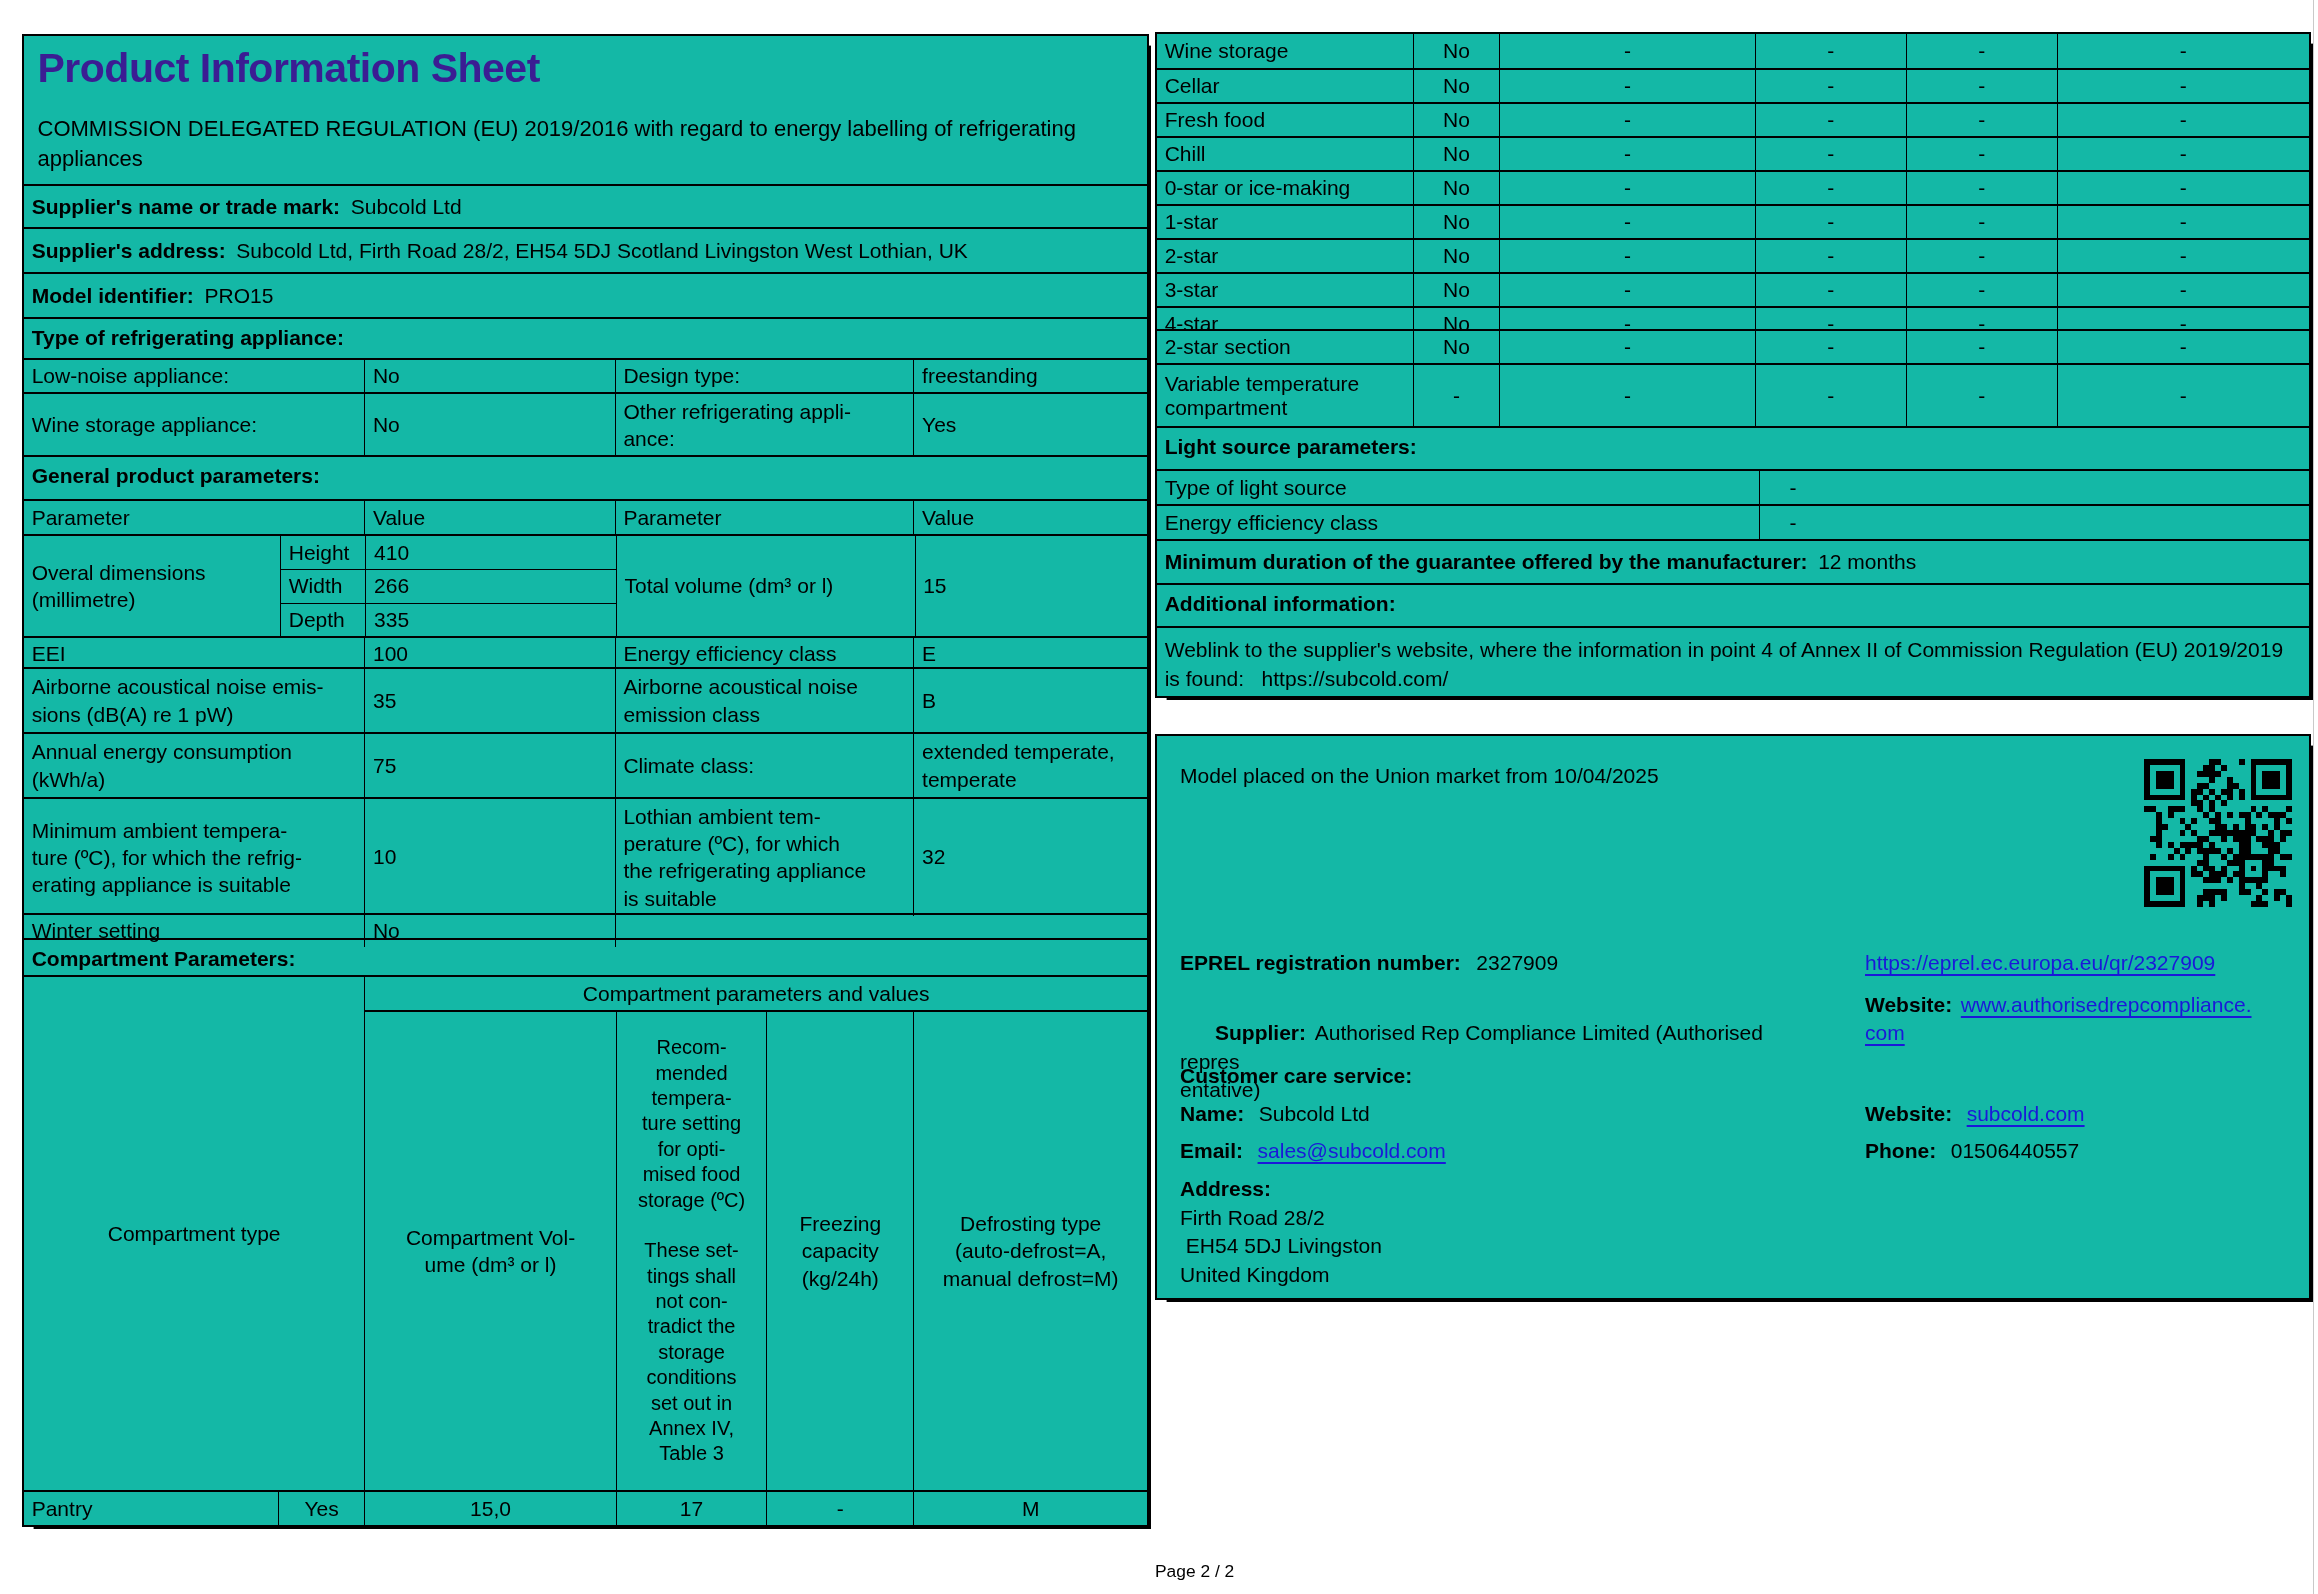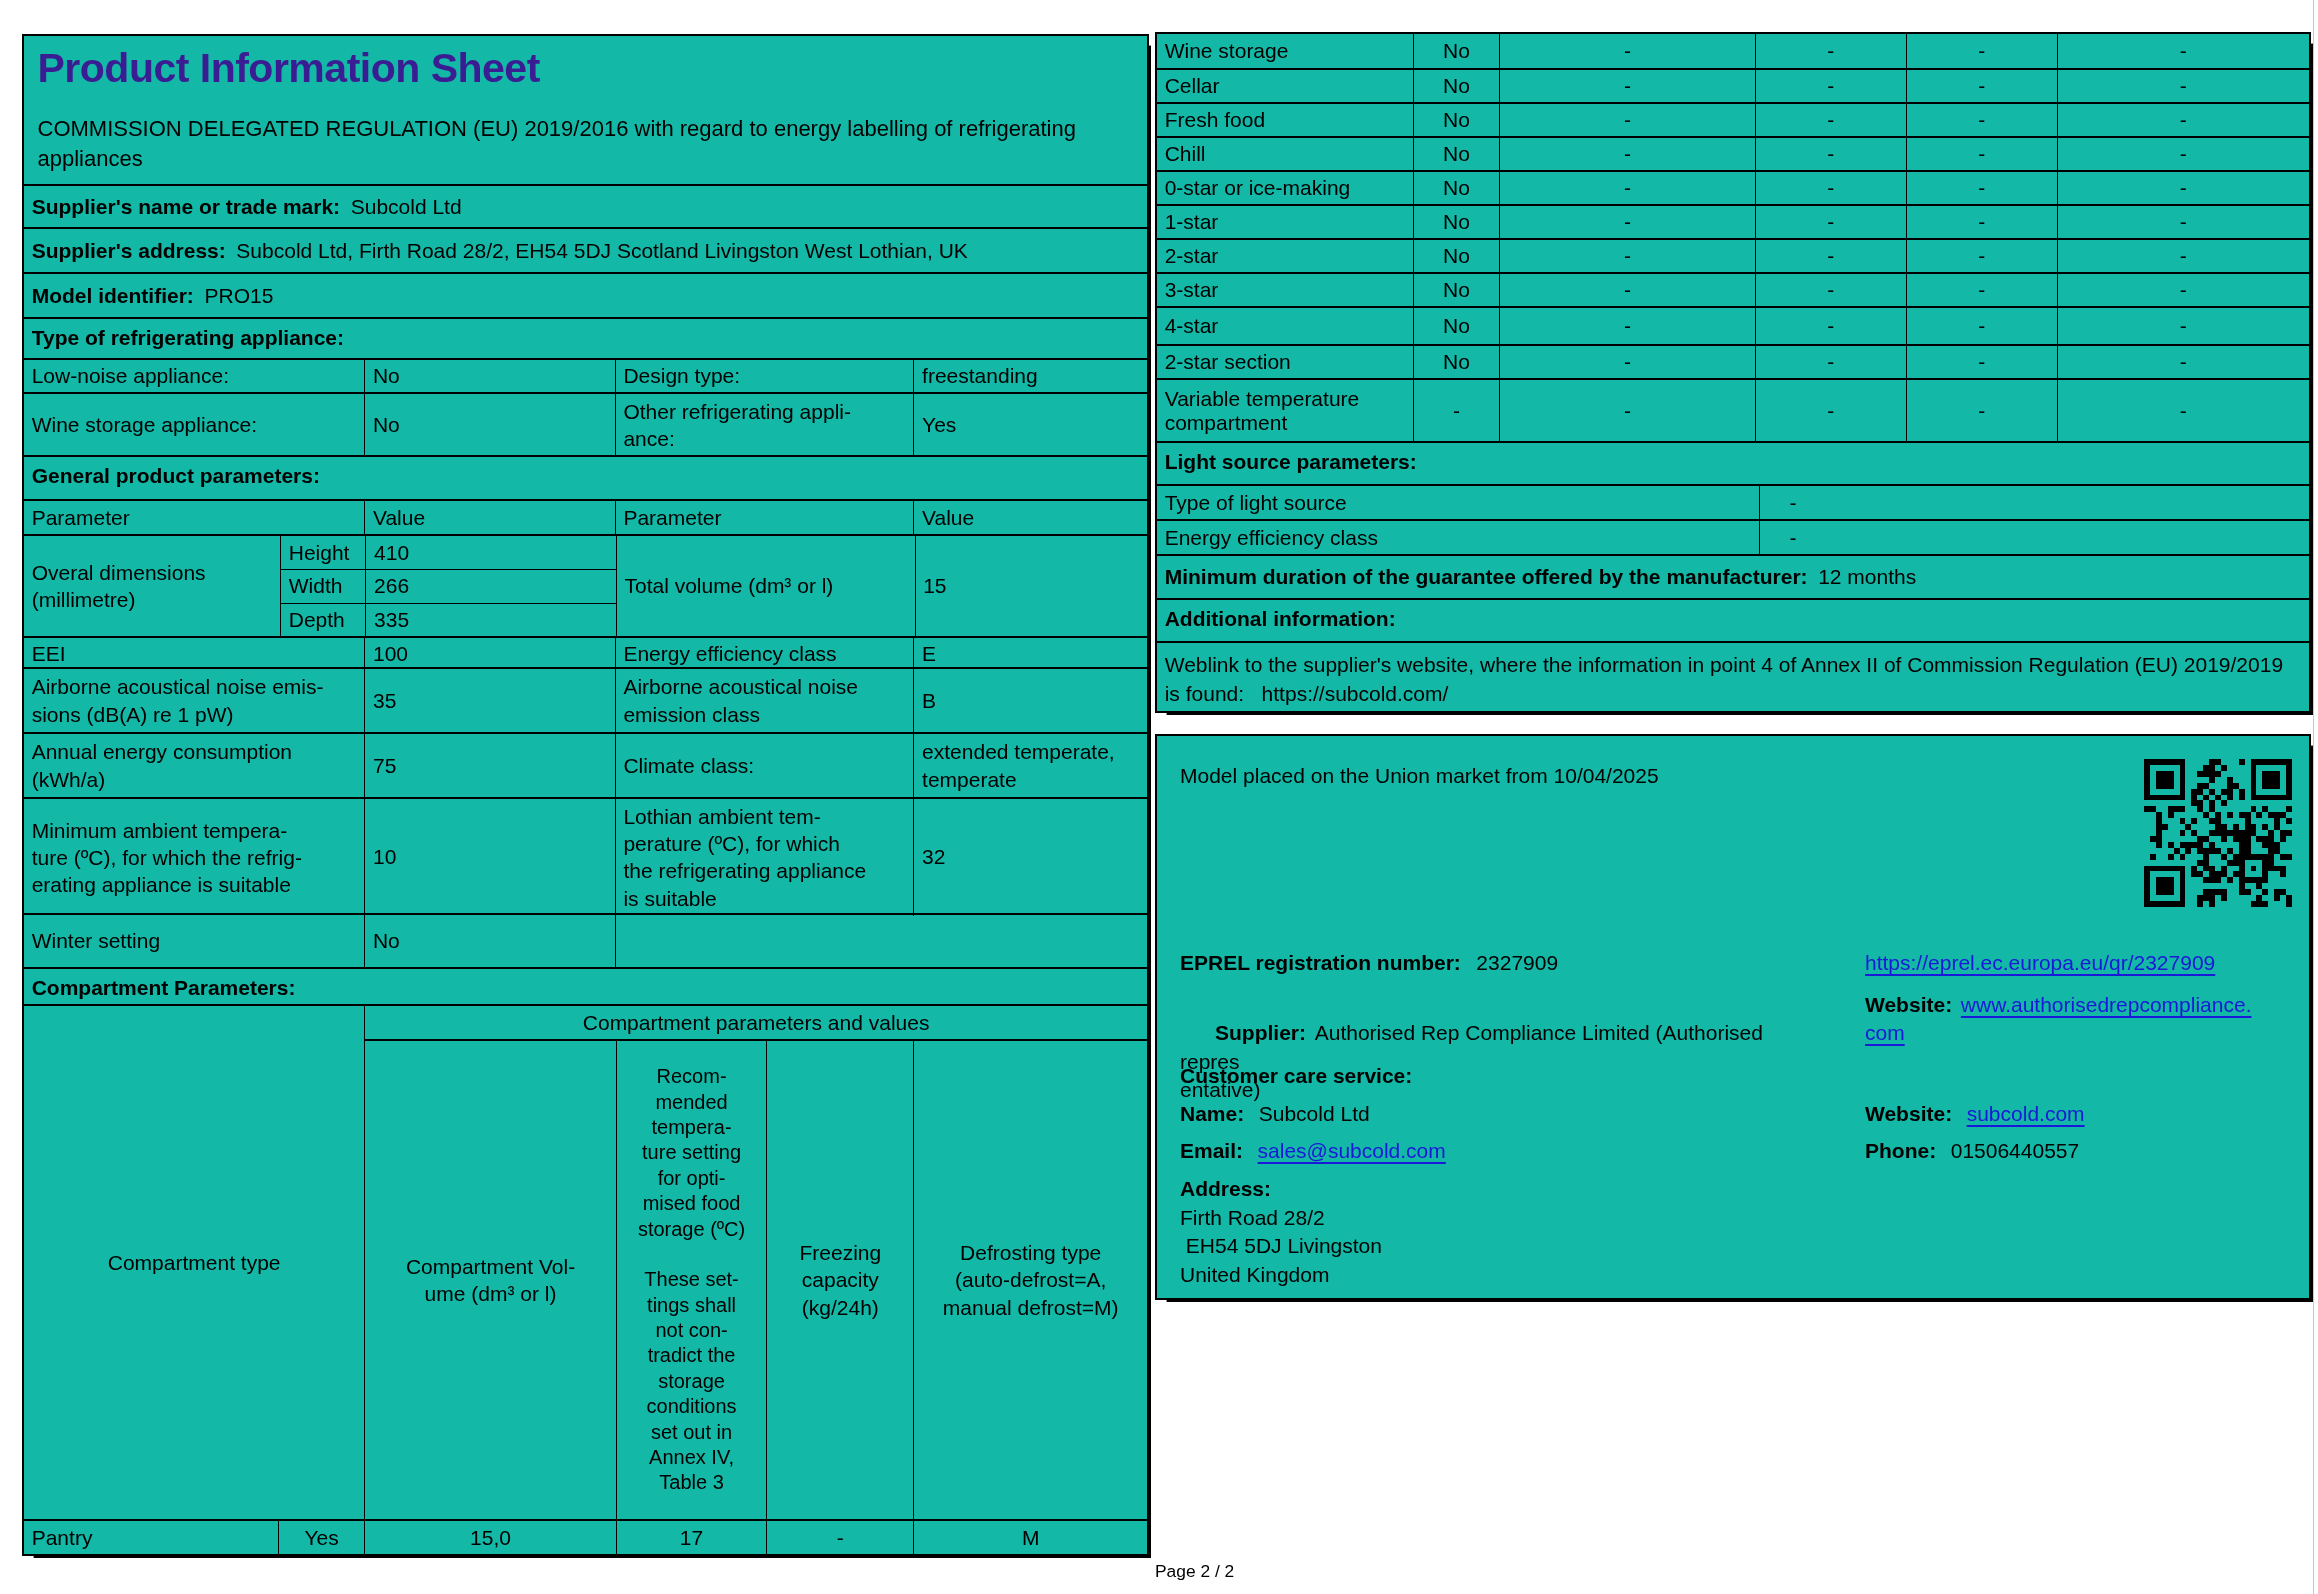--- a/index.html
+++ b/index.html
@@ -148,21 +148,21 @@
 ture (ºC), for which the refrig-
 erating appliance is suitable</div>
       <div class="c">10</div>
       <div class="c ml">Lothian ambient tem-
 perature (ºC), for which
 the refrigerating appliance
 is suitable</div>
       <div class="c">32</div>
     </div>
 
-    <div class="row grid g3" style="height:54px">
+    <div class="row grid g3" style="height:25px">
       <div class="c nb">Winter setting</div>
       <div class="c">No</div>
       <div class="c"></div>
     </div>
 
     <div class="row headingrow" style="height:37px">Compartment Parameters:</div>
 
     <div class="row grid g6 ctheader" style="height:515px;grid-template-rows:35px 1fr;">
       <div class="c nb cc" style="grid-column:1/3;grid-row:1/3">Compartment type</div>
       <div class="groupcell" style="grid-column:3/7;grid-row:1">Compartment parameters and values</div>
@@ -263,21 +263,21 @@
       <div class="c cc">-</div>
     </div>
     <div class="row grid g6r" style="height:34px">
       <div class="c nb">3-star</div>
       <div class="c cc">No</div>
       <div class="c cc">-</div>
       <div class="c cc">-</div>
       <div class="c cc">-</div>
       <div class="c cc">-</div>
     </div>
-    <div class="row grid g6r" style="height:38px">
+    <div class="row grid g6r" style="height:23px">
       <div class="c nb">4-star</div>
       <div class="c cc">No</div>
       <div class="c cc">-</div>
       <div class="c cc">-</div>
       <div class="c cc">-</div>
       <div class="c cc">-</div>
     </div>
     <div class="row grid g6r" style="height:34px">
       <div class="c nb">2-star section</div>
       <div class="c cc">No</div>

